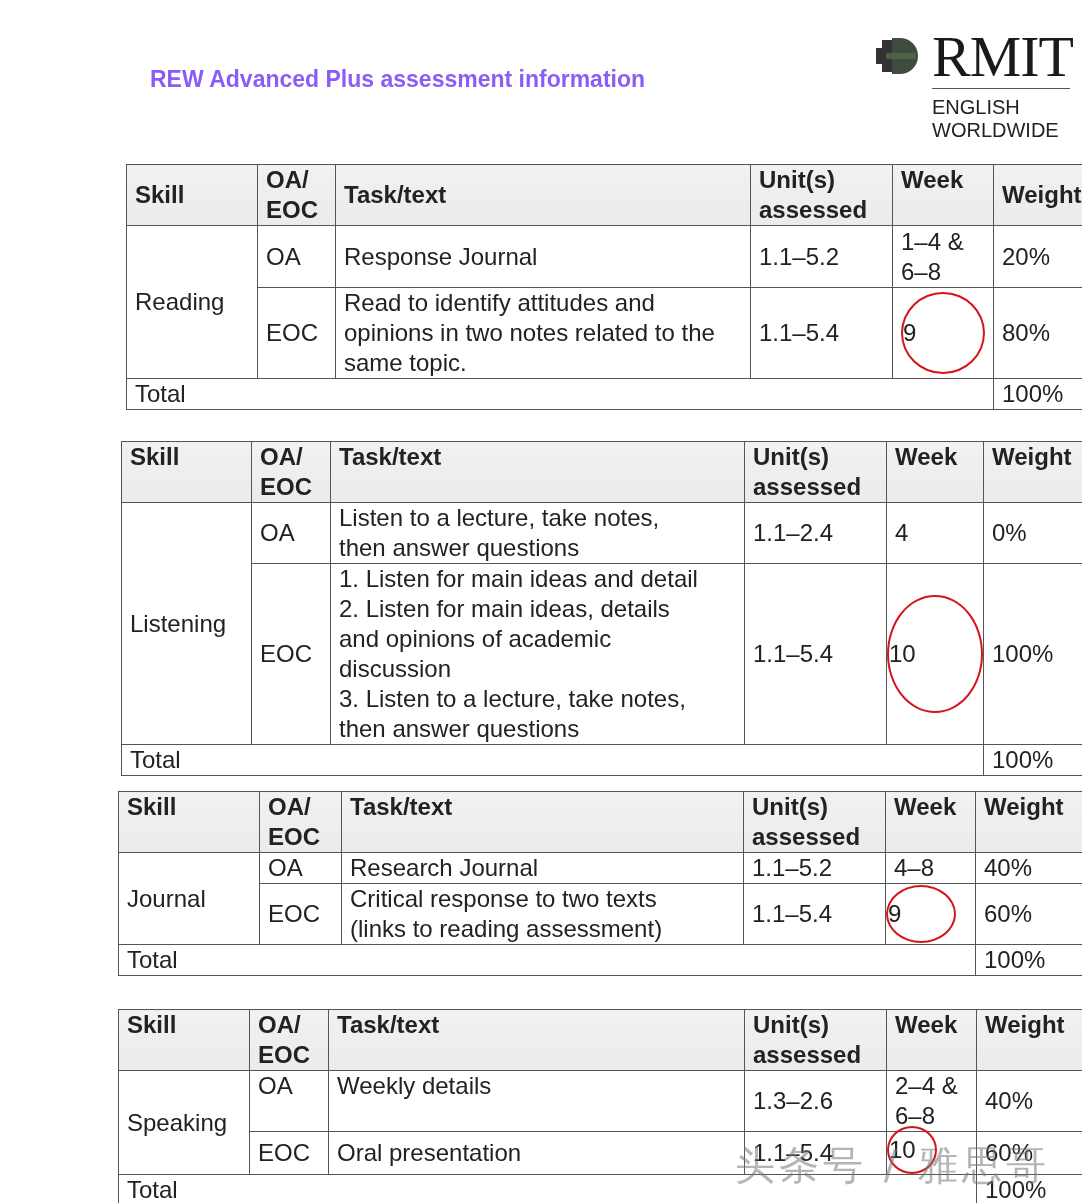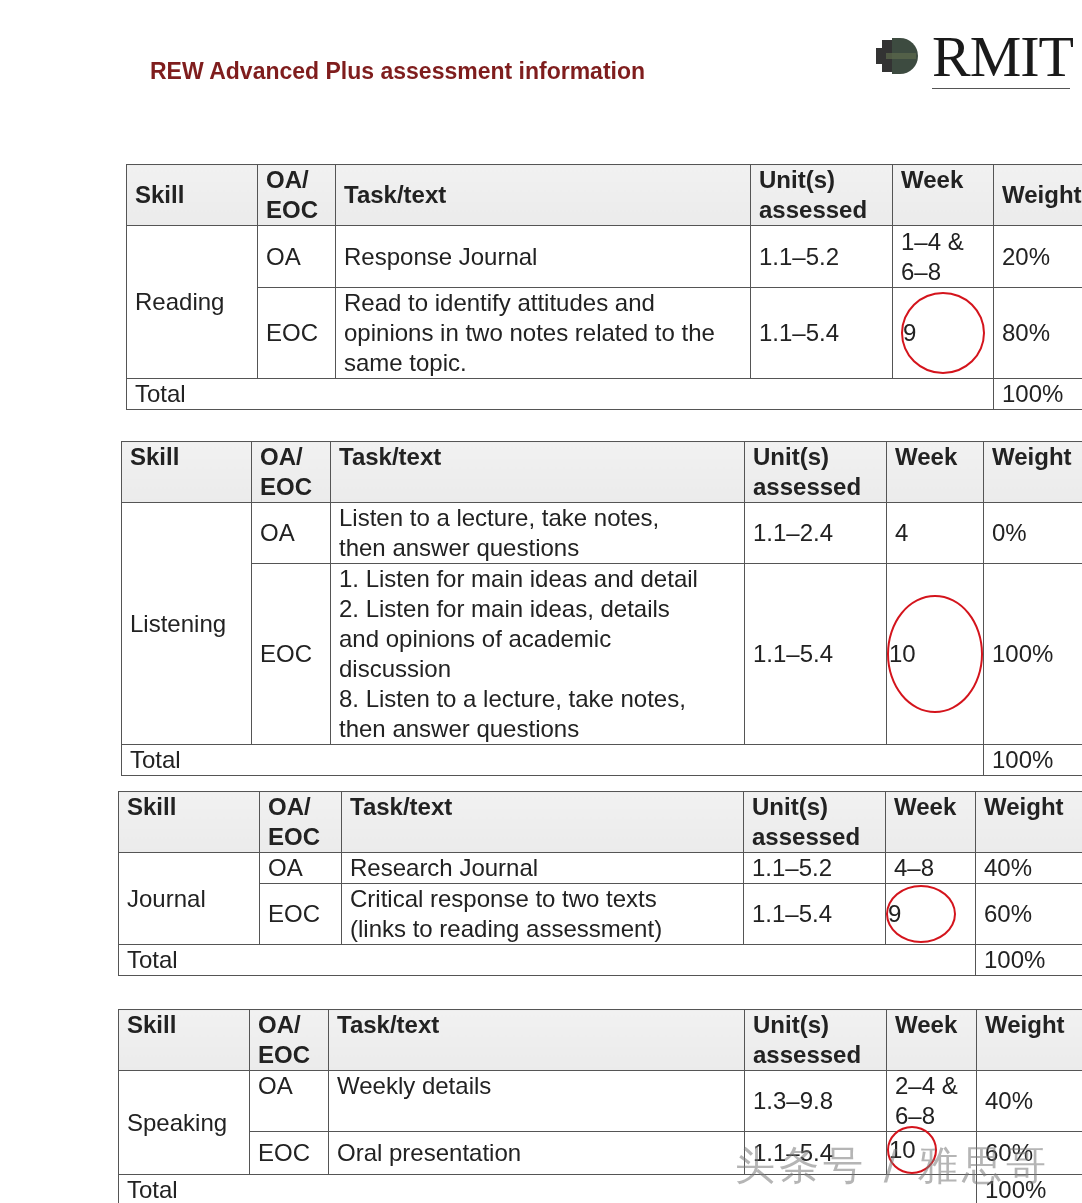--- a/index.html
+++ b/index.html
@@ -1,17 +1,17 @@
 <!DOCTYPE html>
 <html><head>
 <meta charset="utf-8">
 <style>
   html, body { margin:0; padding:0; background:#fff; }
   body { width:1082px; height:1203px; position:relative; overflow:hidden; font-family:"Liberation Sans", sans-serif; color:#222; }
-  .title { position:absolute; left:150px; top:58px; font-size:23px; font-weight:bold; color:#7f1d1d; }
+  .title { position:absolute; left:150px; top:66px; font-size:23px; font-weight:bold; color:#8b5cf6; }
   .logo { position:absolute; left:876px; top:30px; width:200px; height:115px; }
   .logo-mark { position:absolute; left:0; top:6px; width:44px; height:40px; }
   .logo-word { position:absolute; left:56px; top:-2px; font-family:"Liberation Serif", serif; font-size:58px; letter-spacing:-1px; color:#1a1a1a; line-height:58px; }
   .logo-rule { position:absolute; left:56px; top:58px; width:138px; height:1px; background:#555; }
   .logo-sub { position:absolute; left:56px; top:66px; font-size:20px; color:#222; line-height:23px; }
 
   table.tbl { position:absolute; border-collapse:collapse; font-size:24px; color:#222; }
   table.tbl td { border:1.5px solid #555; padding:0 8px; vertical-align:middle; line-height:30px; }
   table.tbl tr.head td { font-weight:bold; vertical-align:top; background:linear-gradient(#f1f1f1,#ebebeb); }
   .center { text-align:left; }
@@ -25,20 +25,24 @@
 
 <div class="logo">
   <svg class="logo-mark" viewBox="0 0 44 40">
     <rect x="0" y="12" width="8" height="16" fill="#333"></rect>
     <rect x="6" y="4" width="10" height="32" fill="#333"></rect>
     <path d="M16 2 H24 A18 18 0 0 1 24 38 H16 Z" fill="#3d4b40"></path>
     <rect x="10" y="17" width="30" height="6" fill="#5d6a4c" opacity="0.7"></rect>
   </svg>
   <div class="logo-word">RMIT</div>
   <div class="logo-rule"></div>
+  <div class="logo-sub">
+    <div>ENGLISH</div>
+    <div>WORLDWIDE</div>
+  </div>
 </div>
 
 <table class="tbl" style="left:126px; top:164px; width:970px;">
   <colgroup>
       <col style="width:131px">
       <col style="width:78px">
       <col style="width:415px">
       <col style="width:142px">
       <col style="width:92px">
       <col>
@@ -122,21 +126,21 @@
     <td class="center">4</td>
     <td class="center">0%</td>
   </tr>
   <tr style="height:180px;">
     <td>EOC</td>
     <td>
           <div>1. Listen for main ideas and detail</div>
           <div>2. Listen for main ideas, details</div>
           <div>and opinions of academic</div>
           <div>discussion</div>
-          <div>8. Listen to a lecture, take notes,</div>
+          <div>3. Listen to a lecture, take notes,</div>
           <div>then answer questions</div>
         </td>
     <td>1.1–5.4</td>
     <td class="center" style="padding:0;"><span class="circle" style="width:92px;height:114px;line-height:114px;">10</span></td>
     <td class="center">100%</td>
   </tr>
   <tr style="height:30px;">
     <td colspan="5">Total</td>
     <td class="center">100%</td>
   </tr>
@@ -213,21 +217,21 @@
           <div>Unit(s)</div>
           <div>assessed</div>
         </td>
     <td class="center">Week</td>
     <td>Weight</td>
   </tr>
   <tr style="height:60px;">
     <td rowspan="2">Speaking</td>
     <td style="vertical-align:top;">OA</td>
     <td style="vertical-align:top;">Weekly details</td>
-    <td>1.3–9.8</td>
+    <td>1.3–2.6</td>
     <td class="center">
           <div>2–4 &amp;</div>
           <div>6–8</div>
         </td>
     <td>40%</td>
   </tr>
   <tr style="height:30px;">
     <td>EOC</td>
     <td>Oral presentation</td>
     <td>1.1–5.4</td>

